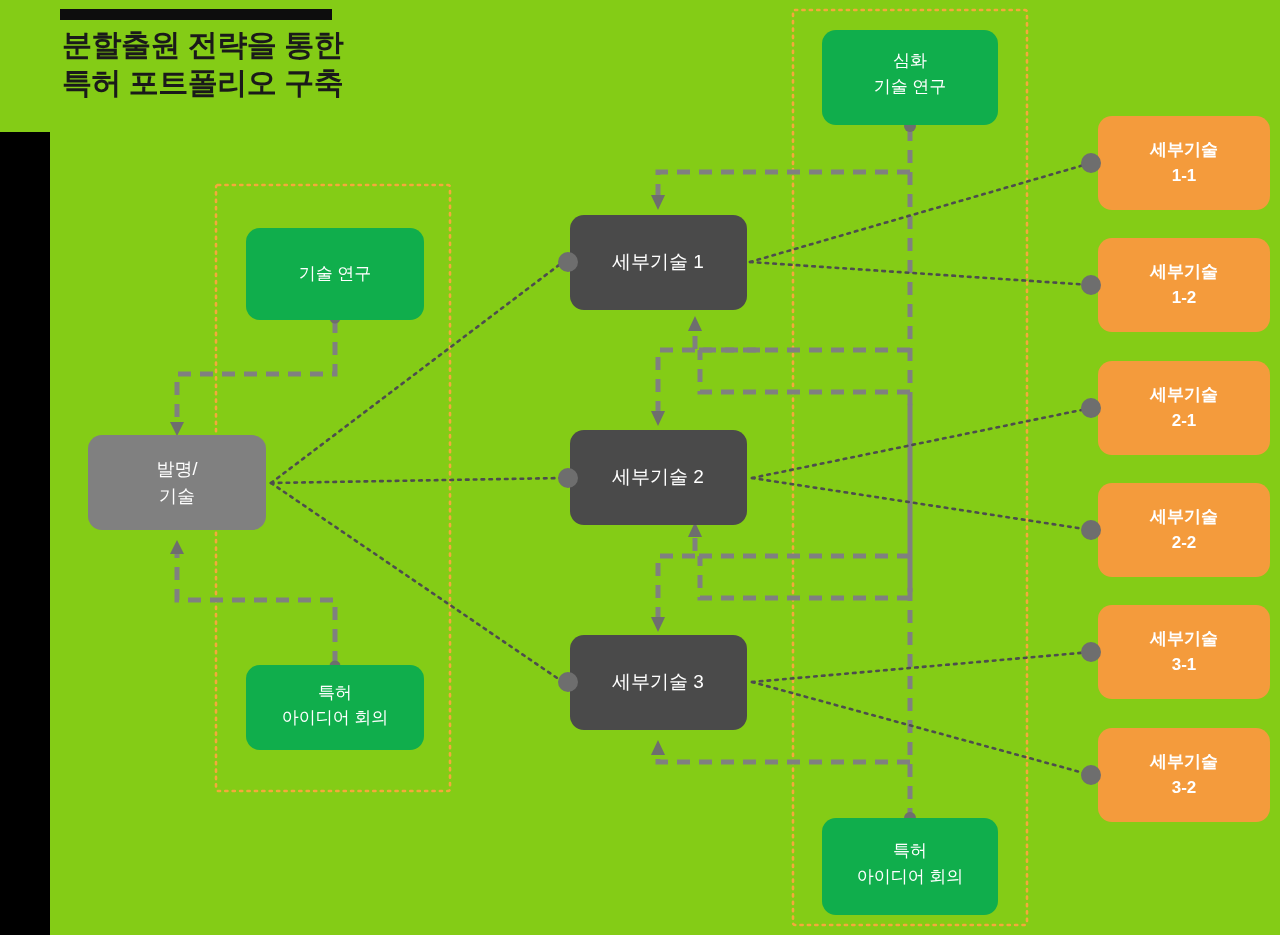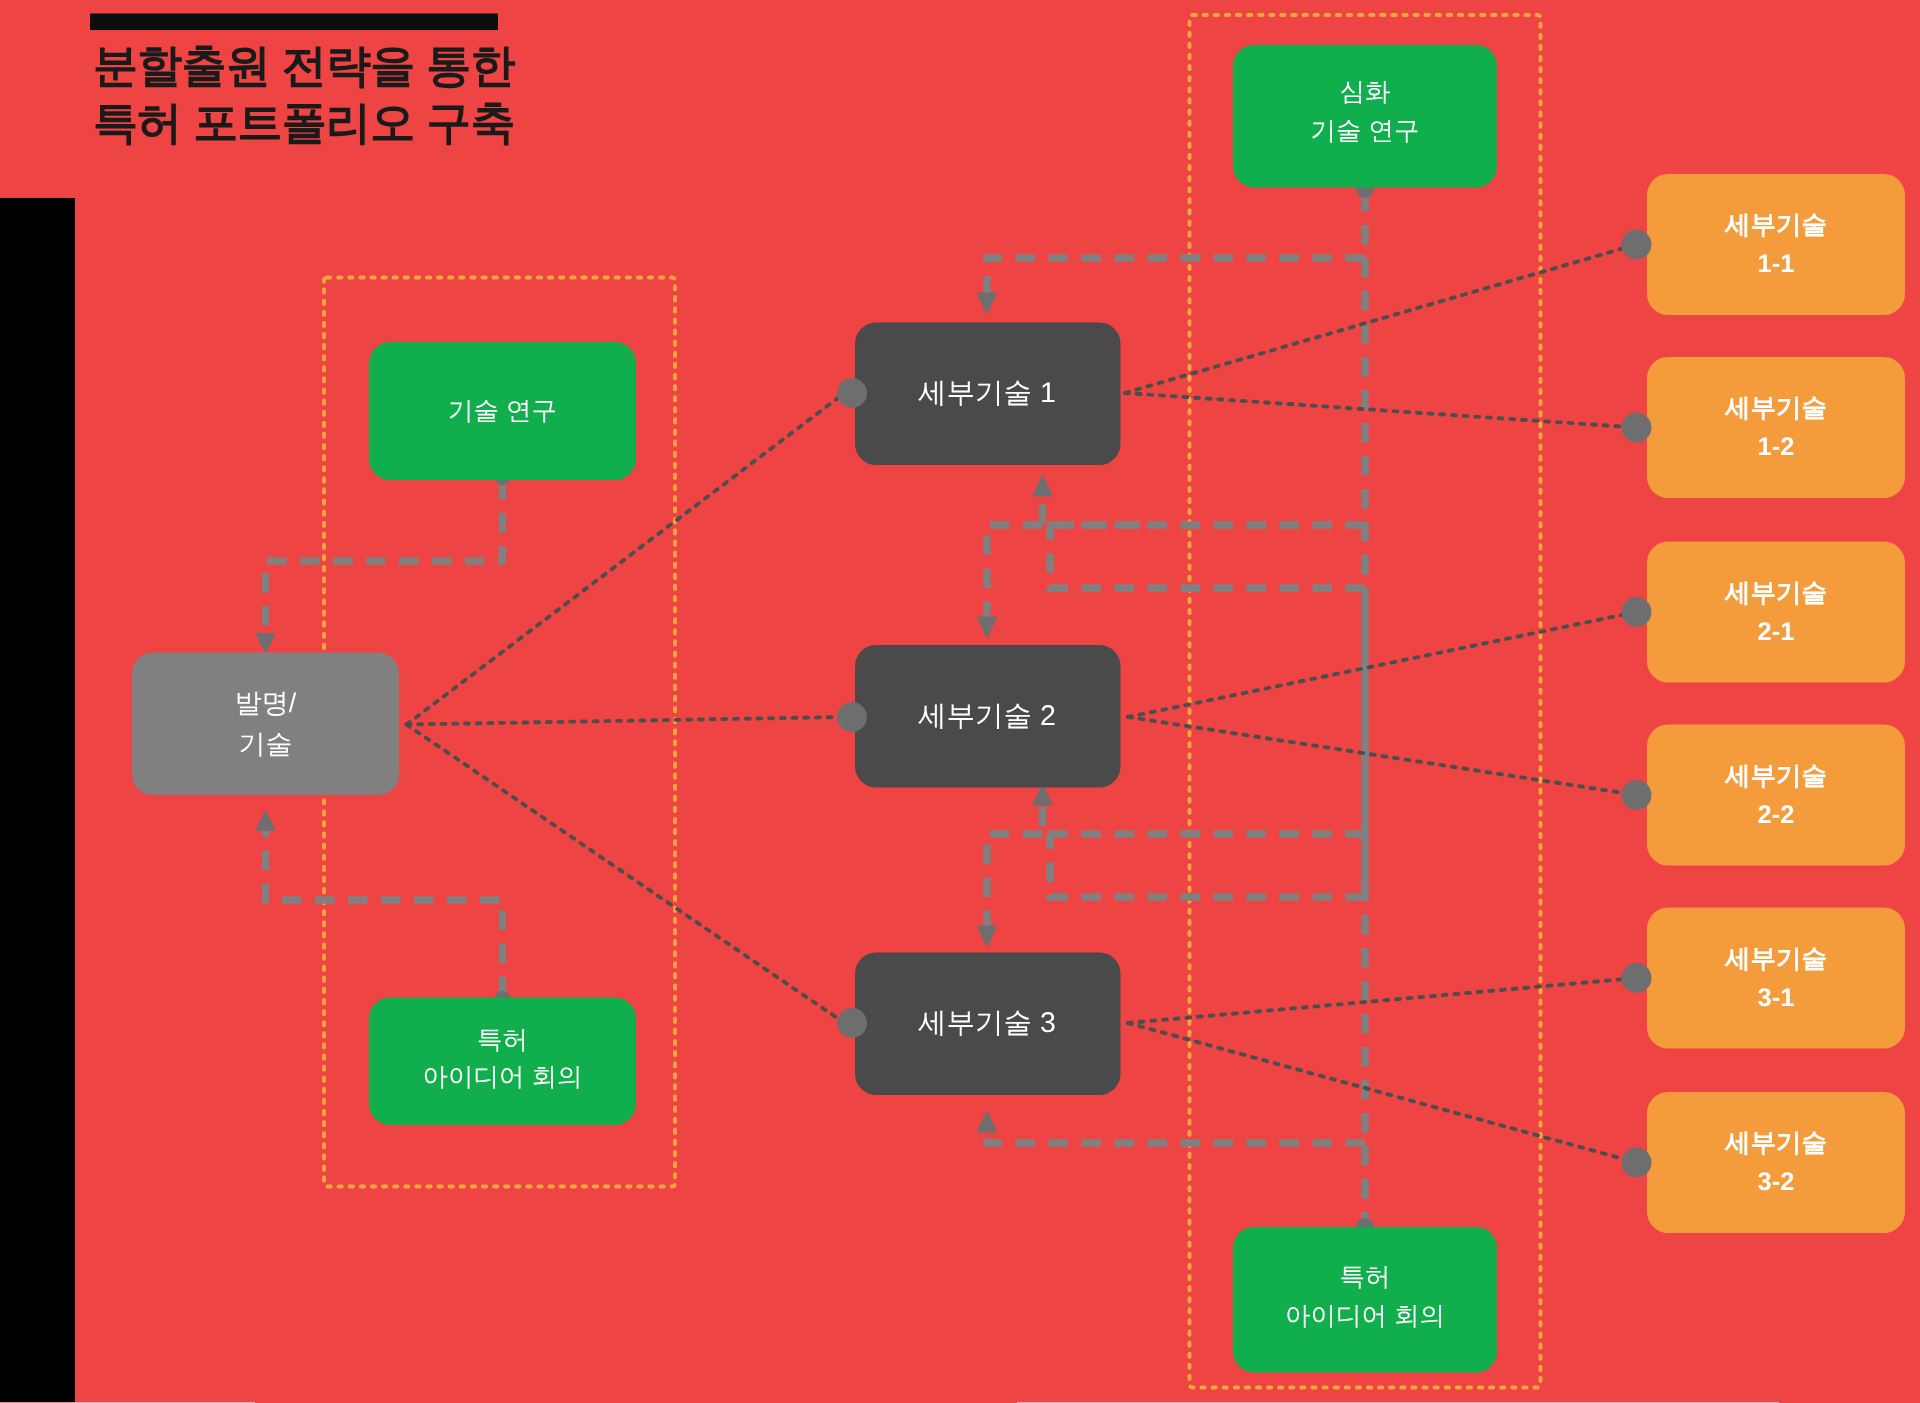--- a/index.html
+++ b/index.html
@@ -4,21 +4,21 @@
 <style>
   html, body {
     margin: 0;
     padding: 0;
     background: #ffffff;
   }
   #stage {
     position: relative;
     width: 1280px;
     height: 935px;
-    background: #ef4444;
+    background: #84cc16;
     overflow: hidden;
     font-family: "Liberation Sans", "DejaVu Sans", sans-serif;
   }
   #black-sidebar {
     position: absolute;
     left: 0;
     top: 132px;
     width: 50px;
     height: 803px;
     background: #000000;

